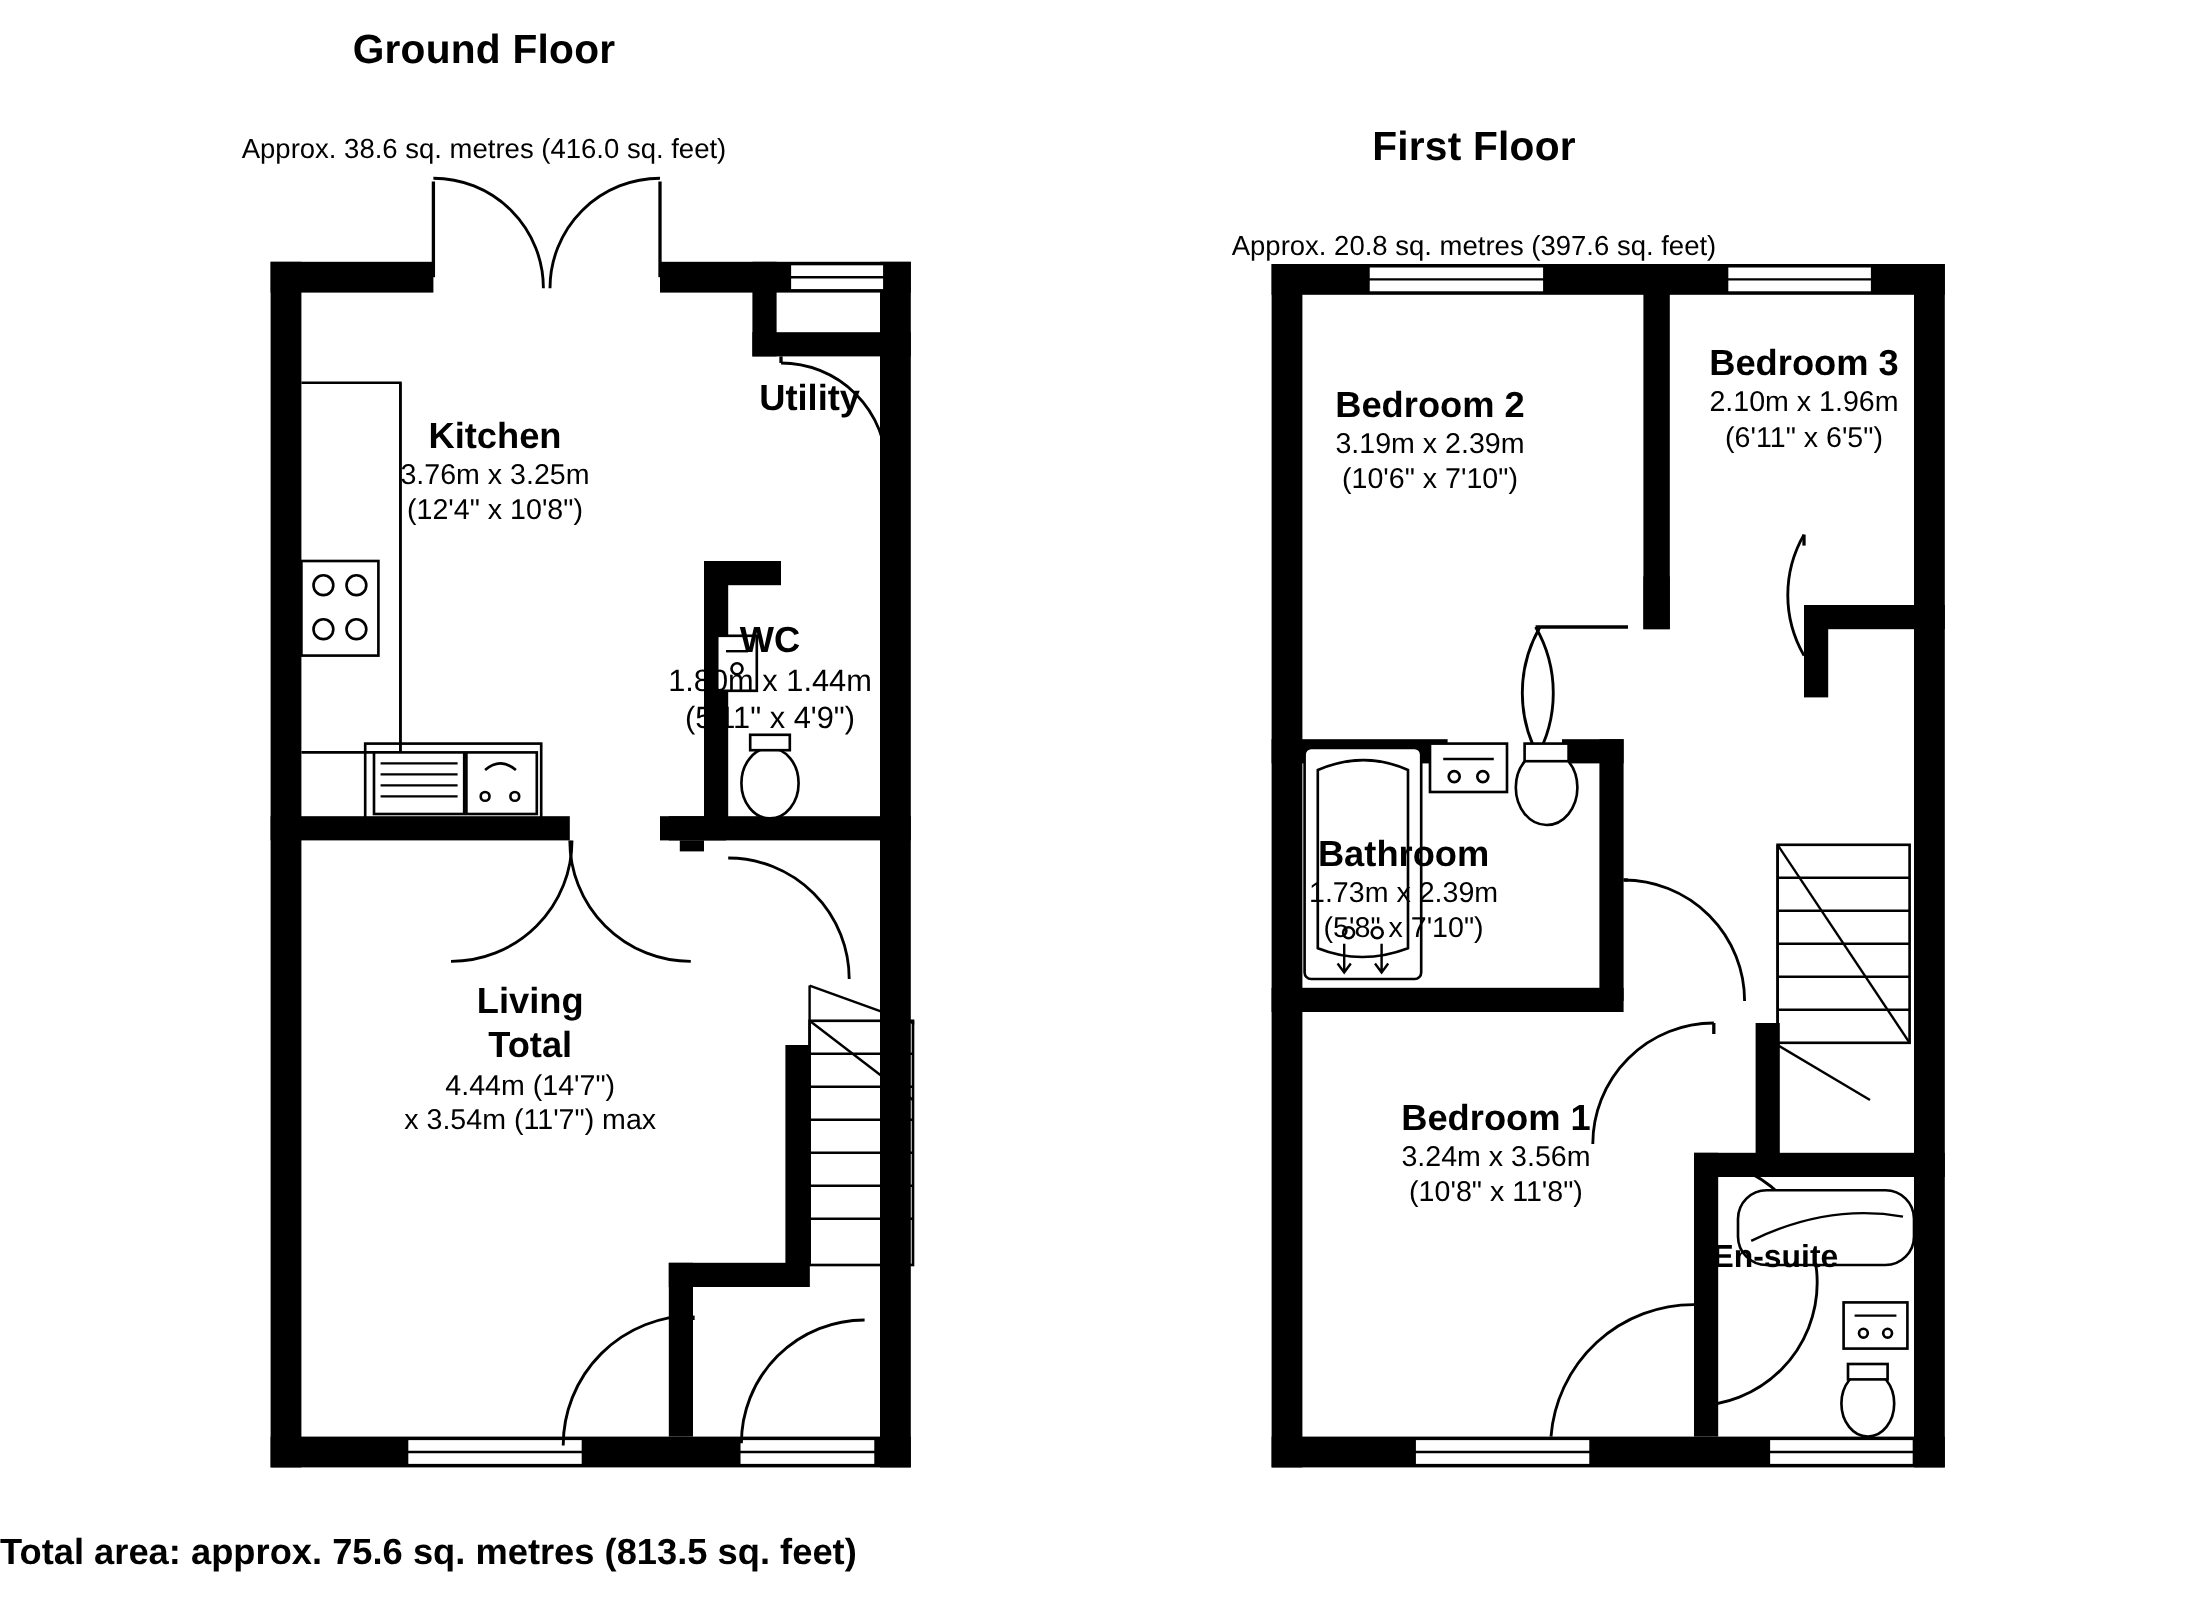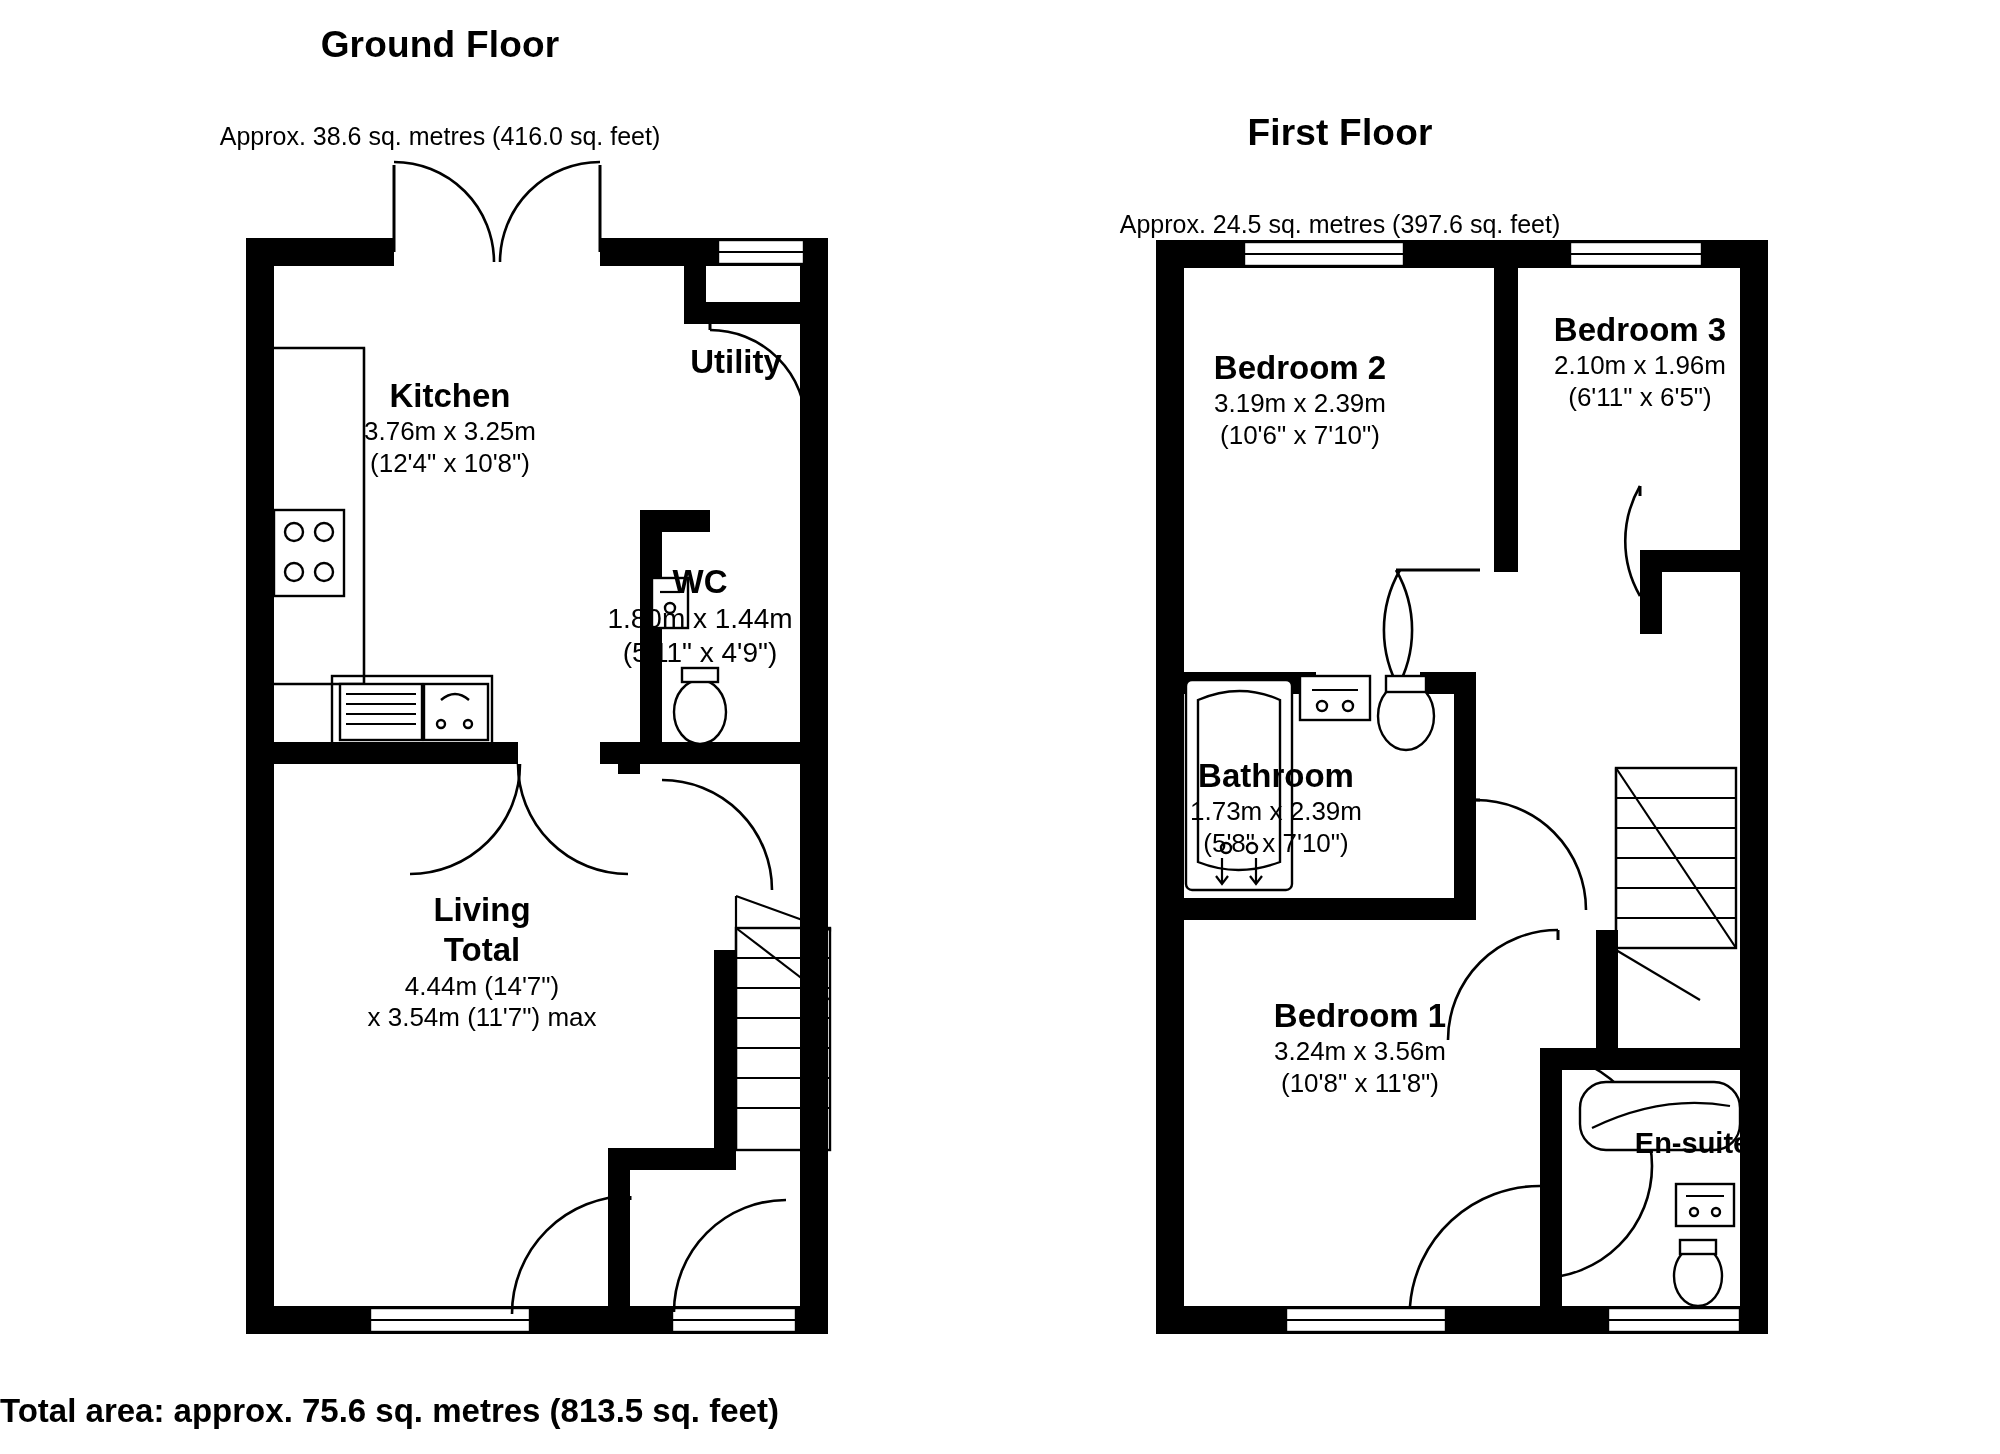--- a/index.html
+++ b/index.html
@@ -296,21 +296,21 @@
   </div>
 
   <div class="room-label" style="left:292px; top:890px; width:380px;">
     <span class="nm">Living</span>
     <span class="nm">Total</span>
     <span class="dim">4.44m (14'7")</span>
     <span class="dim">x 3.54m (11'7") max</span>
   </div>
 
   <div class="floor-title" style="left:1090px; top:112px; width:500px;">First Floor</div>
-  <div class="floor-sub" style="left:1030px; top:166px; width:620px;">Approx. 24.5 sq. metres (397.6 sq. feet)</div>
+  <div class="floor-sub" style="left:1030px; top:166px; width:620px;">Approx. 20.8 sq. metres (397.6 sq. feet)</div>
 
   <div class="room-label" style="left:1120px; top:348px; width:360px;">
     <span class="nm">Bedroom 2</span>
     <span class="dim">3.19m x 2.39m</span>
     <span class="dim">(10'6" x 7'10")</span>
   </div>
 
   <div class="room-label" style="left:1450px; top:310px; width:380px;">
     <span class="nm">Bedroom 3</span>
     <span class="dim">2.10m x 1.96m</span>
@@ -322,19 +322,19 @@
     <span class="dim">1.73m x 2.39m</span>
     <span class="dim">(5'8" x 7'10")</span>
   </div>
 
   <div class="room-label" style="left:1180px; top:996px; width:360px;">
     <span class="nm">Bedroom 1</span>
     <span class="dim">3.24m x 3.56m</span>
     <span class="dim">(10'8" x 11'8")</span>
   </div>
 
-  <div class="room-label" style="left:1582px; top:1126px; width:220px;">
+  <div class="room-label" style="left:1504px; top:1126px; width:220px;">
     <span class="nm small">En-suite</span>
   </div>
 
   <div class="total-area">Total area: approx. 75.6 sq. metres (813.5 sq. feet)</div>
 
 </div>
 
 </body></html>

